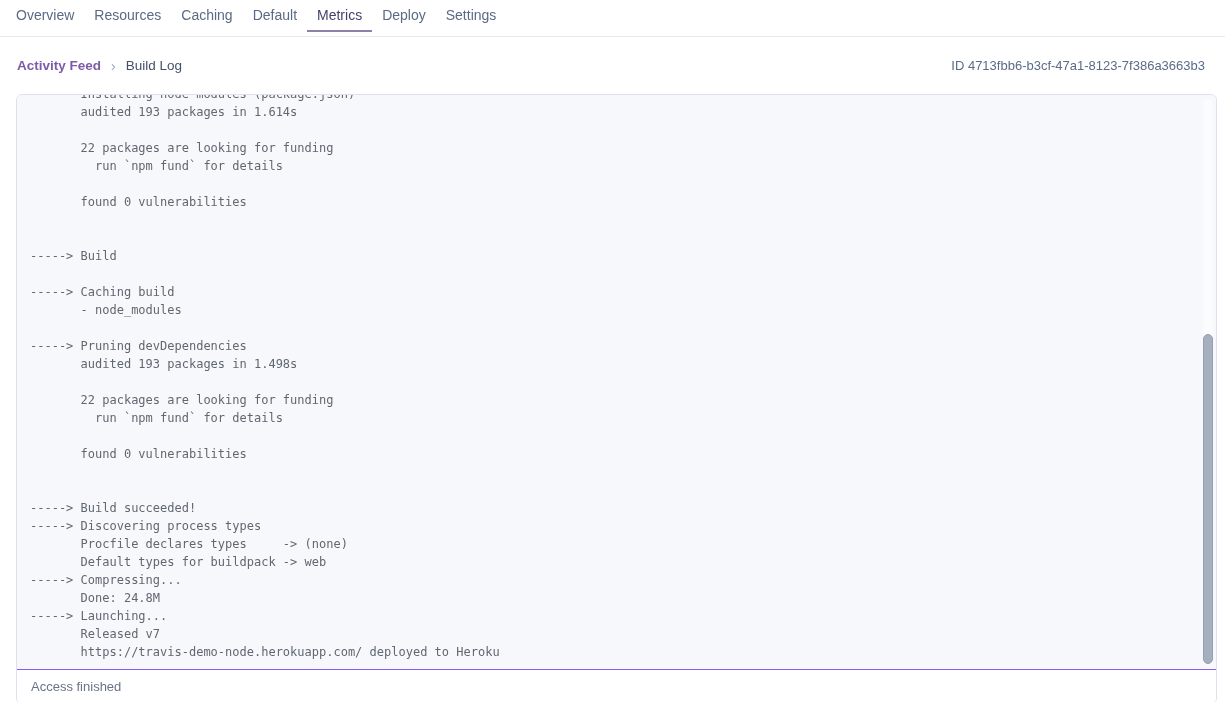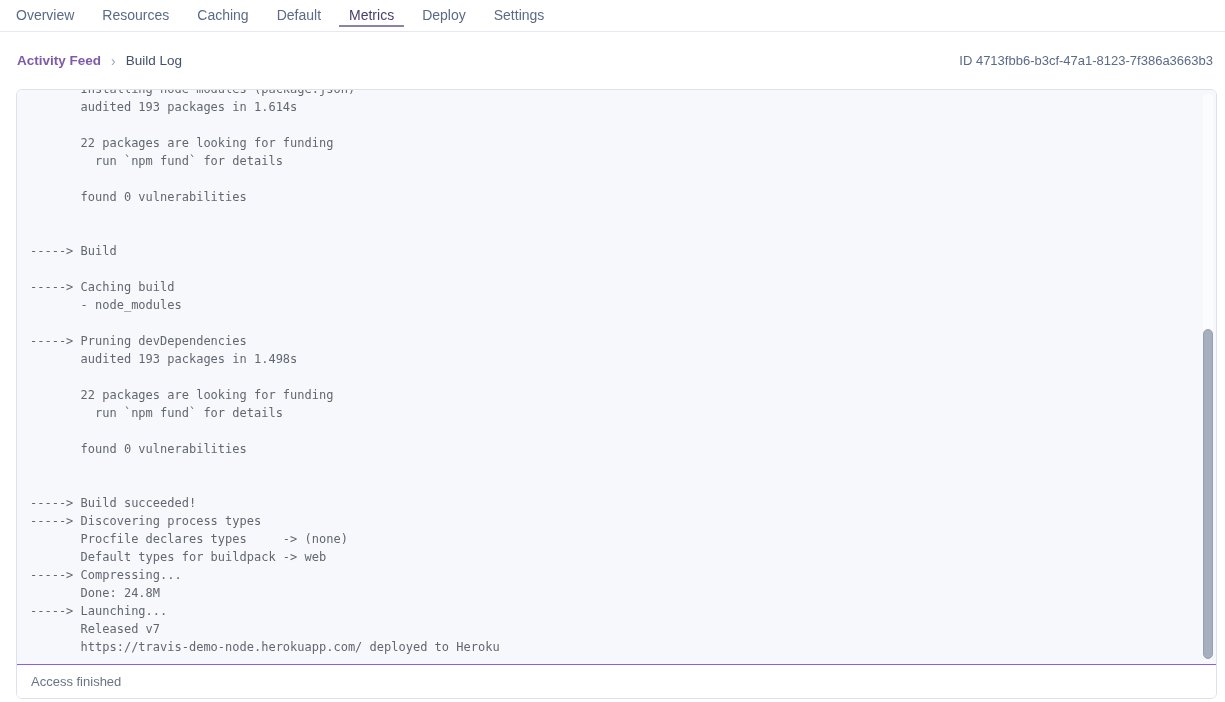--- a/index.html
+++ b/index.html
@@ -1,30 +1,30 @@
 <!DOCTYPE html>
 <html><head>
 <meta charset="utf-8">
 <style>
   * { margin:0; padding:0; box-sizing:border-box; }
   html,body { width:1225px; height:702px; overflow:hidden; background:#ffffff;
               font-family:"Liberation Sans", sans-serif; }
 
   
-  .nav { height:32px; border-bottom:1px solid #e7e8f1; display:flex; gap:8px;
+  .nav { height:37px; border-bottom:1px solid #e7e8f1; display:flex; 
          padding-left:6px; background:#ffffff; }
   .tab { position:relative; padding:7px 10px 0; font-size:14px; color:#5b6a85;
          cursor:pointer; white-space:nowrap; }
   .tab.active { color:#473f6b; }
   .tab.active::after { content:""; position:absolute; left:0; right:0; bottom:4px;
          height:2px; background:#8e81a8; }
 
   
   .subheader { height:57px; display:flex; align-items:center;
-               justify-content:space-between; padding:0 12px 0 17px; }
+               justify-content:space-between; padding:0 20px 0 17px; }
   .crumbs { display:flex; align-items:center; gap:10px; }
   .crumb-link { color:#7d5ba6; font-size:13.5px; font-weight:bold; cursor:pointer; }
   .crumb-sep { color:#9aa5b8; font-size:14px; display:flex; align-items:center; }
   .crumb-current { color:#44506a; font-size:13.5px; font-weight:normal; }
   .build-id { color:#5b6b88; font-size:13px; font-weight:500; }
 
   
   .panel { margin:0 8px 0 16px; border:1px solid #dce1ec; border-radius:6px;
            background:#ffffff; overflow:hidden; height:610px; }
   .log-area { position:relative; height:575px; background:#f7f8fb;

